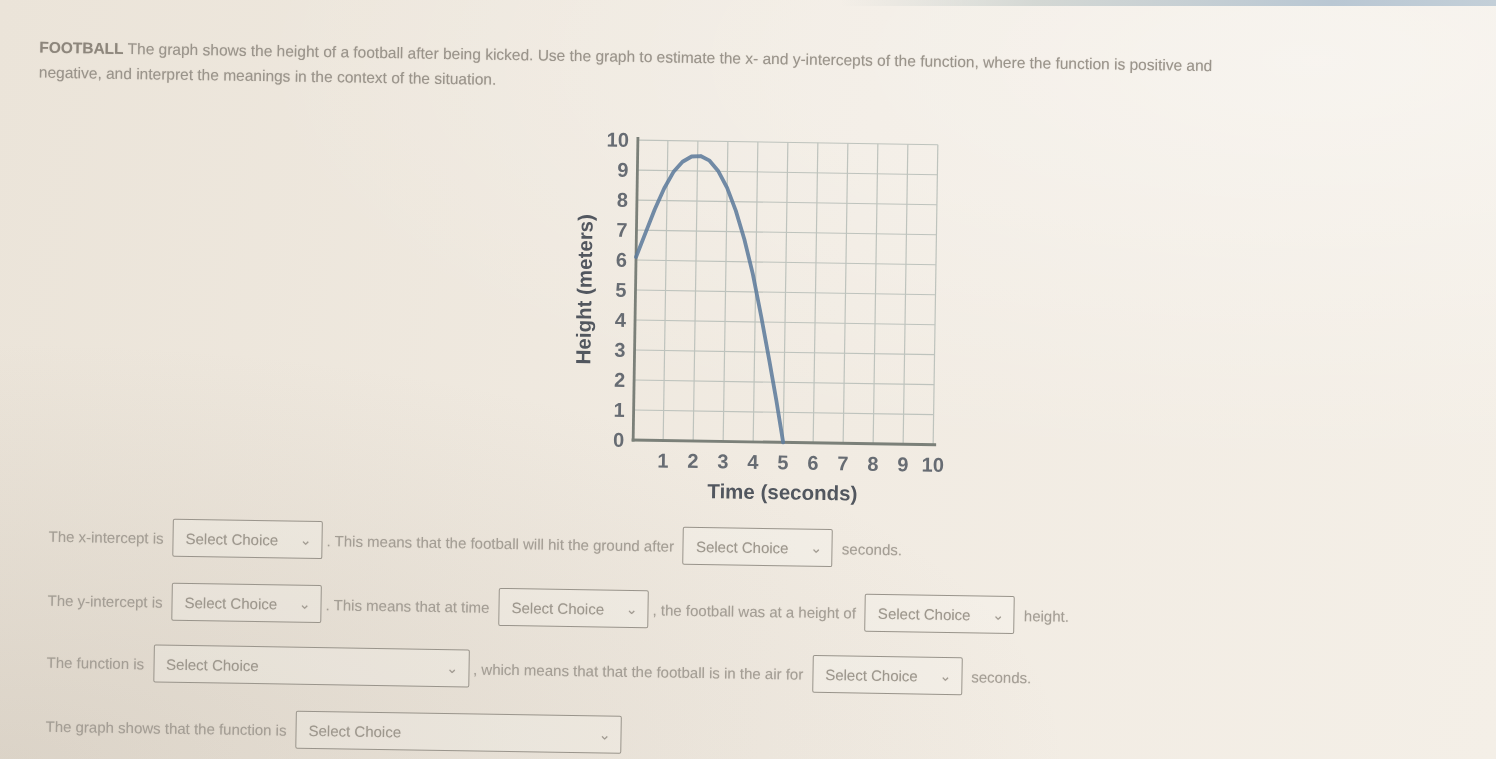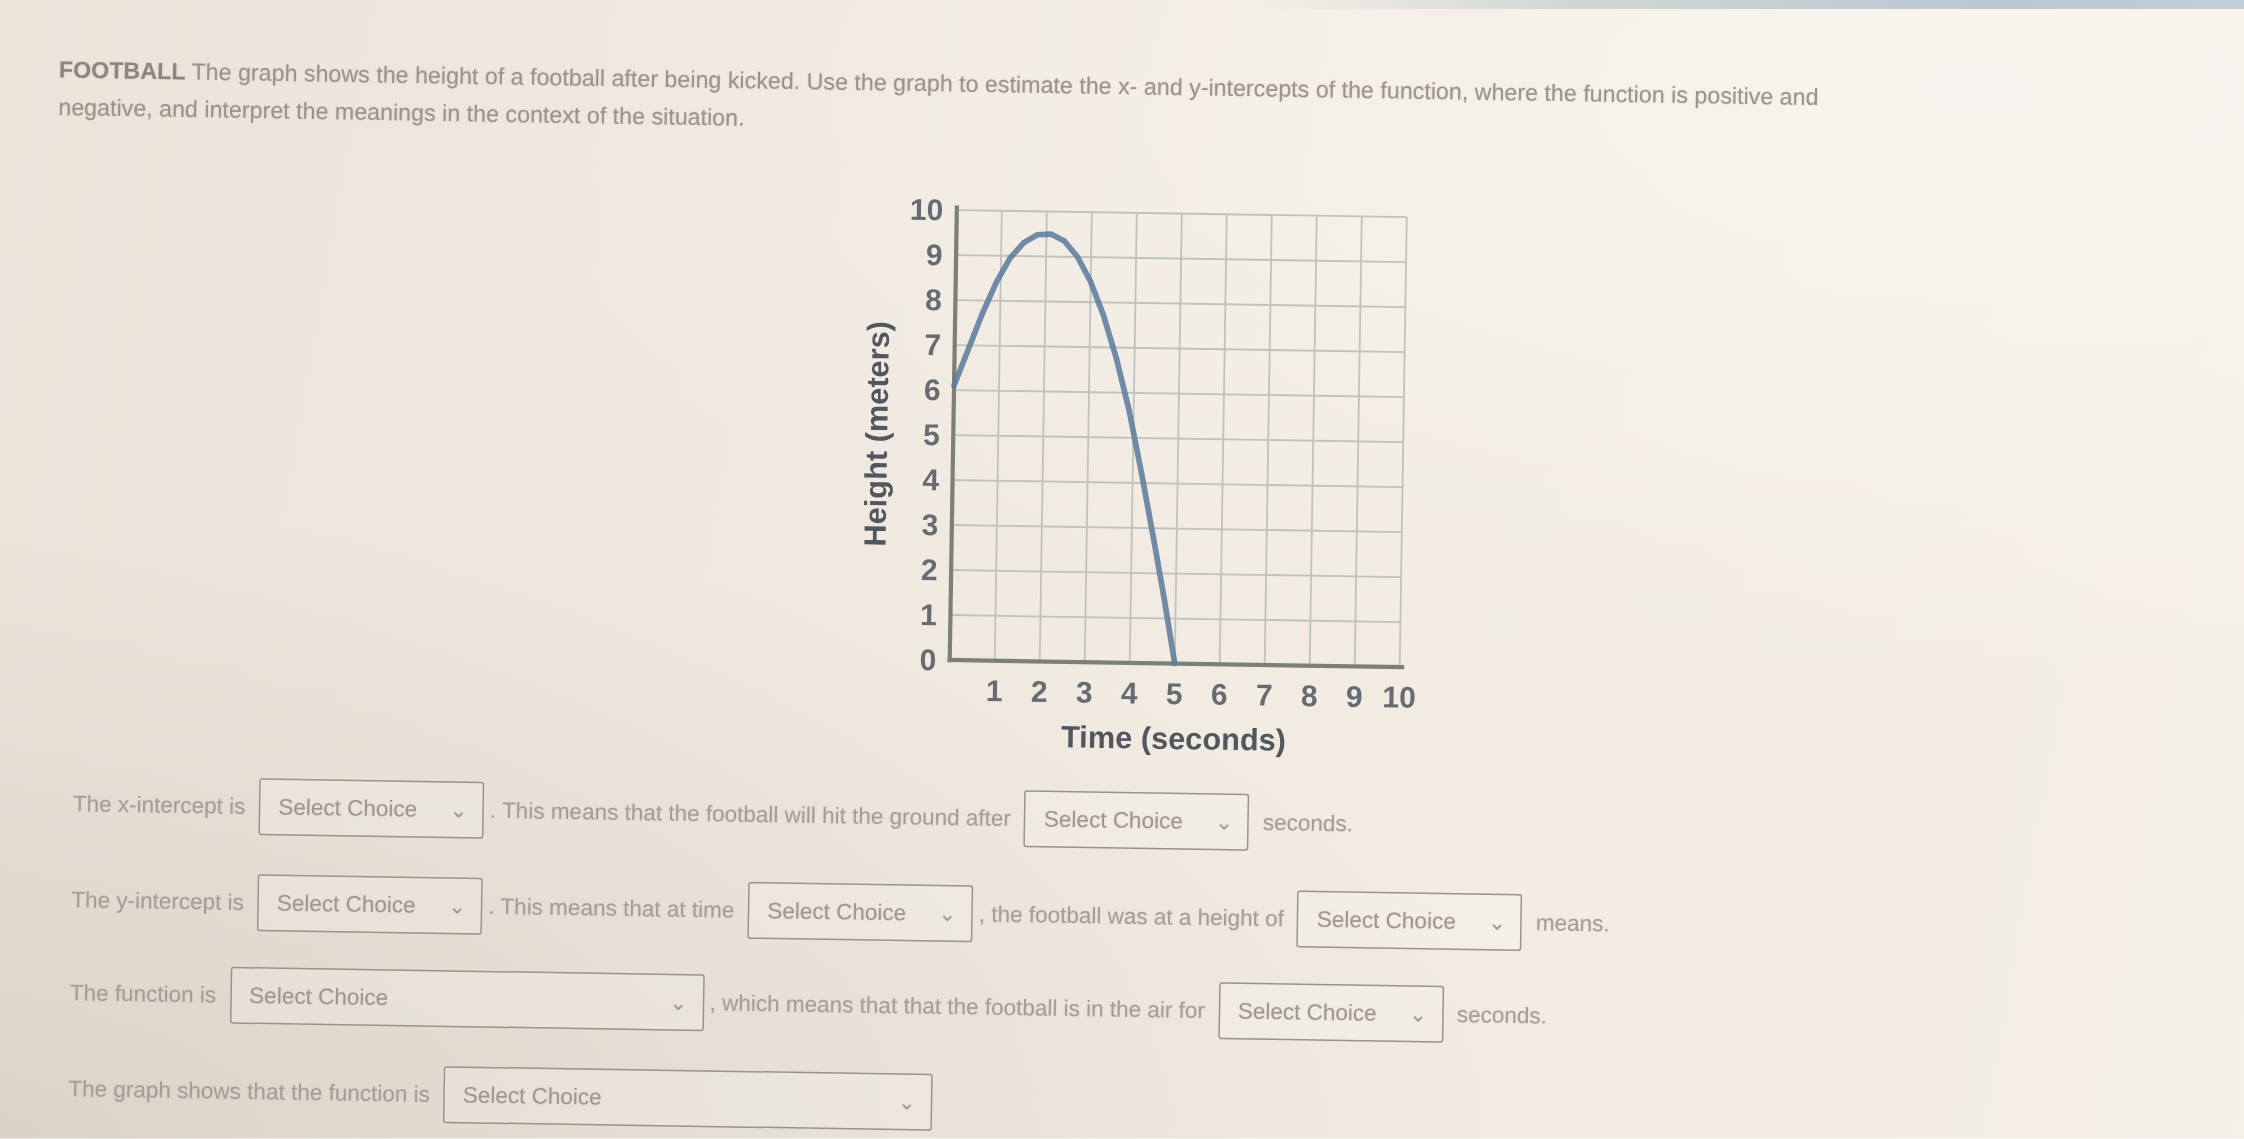--- a/index.html
+++ b/index.html
@@ -132,21 +132,21 @@
     <span class="punct">. This means that at time</span>
     <div class="select w-std">
       <span>Select Choice</span>
       <span class="chev">⌄</span>
     </div>
     <span class="punct">, the football was at a height of</span>
     <div class="select w-std">
       <span>Select Choice</span>
       <span class="chev">⌄</span>
     </div>
-    <span>means.</span>
+    <span>height.</span>
   </div>
 
   <div class="row" style="top:642px">
     <span>The function is</span>
     <div class="select w-wide1">
       <span>Select Choice</span>
       <span class="chev">⌄</span>
     </div>
     <span class="punct">, which means that that the football is in the air for</span>
     <div class="select w-std">

